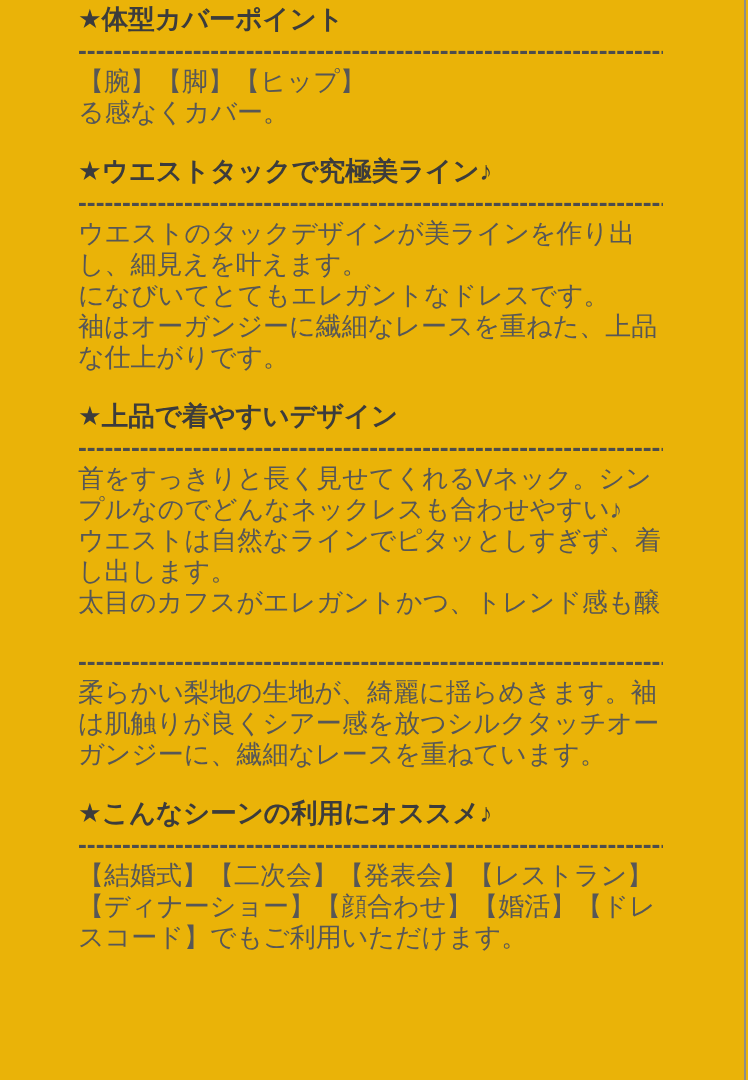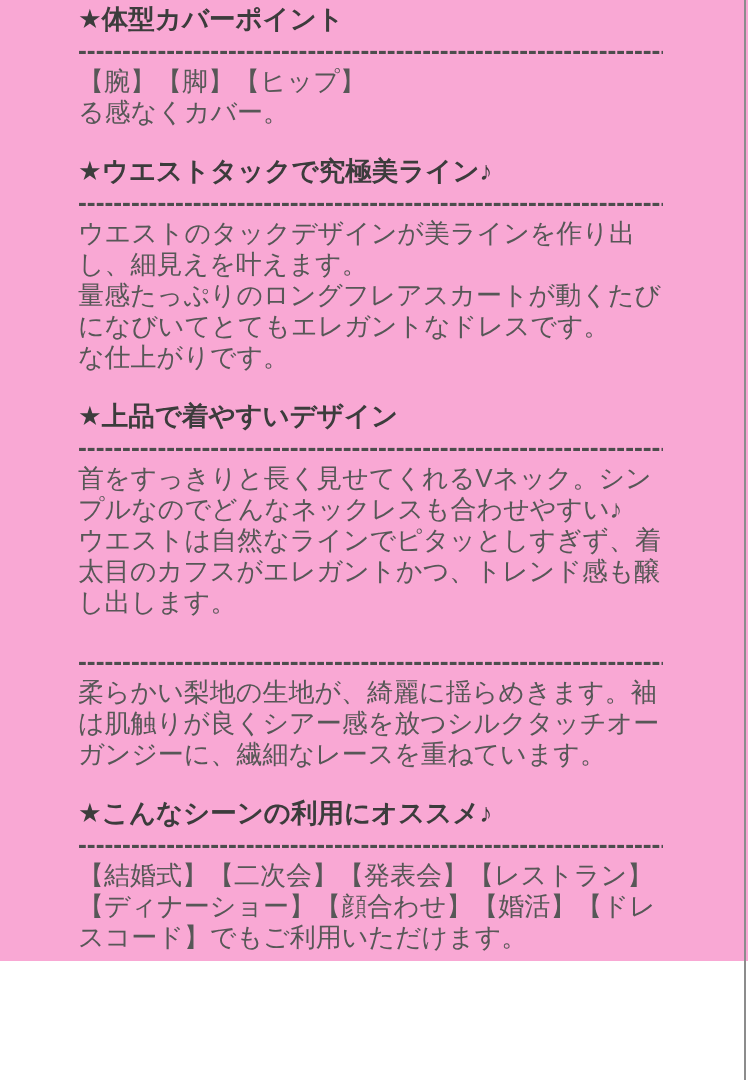--- a/index.html
+++ b/index.html
@@ -9,22 +9,22 @@
   }
   body {
     width: 748px;
     height: 1080px;
     overflow: hidden;
     font-family: "Liberation Sans", "DejaVu Sans", sans-serif;
   }
   .page {
     position: relative;
     width: 748px;
-    height: 961px;
-    background: #f9a8d4;
+    height: 1080px;
+    background: #eab308;
     box-sizing: border-box;
     text-decoration: underline;
   }
   .content {
     position: absolute;
     top: 4px;
     left: 78px;
     width: 585px;
     overflow: hidden;
   }
@@ -77,33 +77,33 @@
       <div class="sep">----------------------------------------------------------------------</div>
       <p class="ln">【腕】【脚】【ヒップ】</p>
       <p class="ln">る感なくカバー。</p>
     </div>
 
     <div class="section">
       <h2 class="hd">★ウエストタックで究極美ライン♪</h2>
       <div class="sep">----------------------------------------------------------------------</div>
       <p class="ln">ウエストのタックデザインが美ラインを作り出</p>
       <p class="ln">し、細見えを叶えます。</p>
-      <p class="ln">量感たっぷりのロングフレアスカートが動くたび</p>
       <p class="ln">になびいてとてもエレガントなドレスです。</p>
+      <p class="ln">袖はオーガンジーに繊細なレースを重ねた、上品</p>
       <p class="ln">な仕上がりです。</p>
     </div>
 
     <div class="section">
       <h2 class="hd">★上品で着やすいデザイン</h2>
       <div class="sep">----------------------------------------------------------------------</div>
       <p class="ln">首をすっきりと長く見せてくれるVネック。シン</p>
       <p class="ln">プルなのでどんなネックレスも合わせやすい♪</p>
       <p class="ln">ウエストは自然なラインでピタッとしすぎず、着</p>
+      <p class="ln">し出します。</p>
       <p class="ln">太目のカフスがエレガントかつ、トレンド感も醸</p>
-      <p class="ln">し出します。</p>
     </div>
 
     <div class="section">
       <div class="sep">----------------------------------------------------------------------</div>
       <p class="ln">柔らかい梨地の生地が、綺麗に揺らめきます。袖</p>
       <p class="ln">は肌触りが良くシアー感を放つシルクタッチオー</p>
       <p class="ln">ガンジーに、繊細なレースを重ねています。</p>
     </div>
 
     <div class="section">

